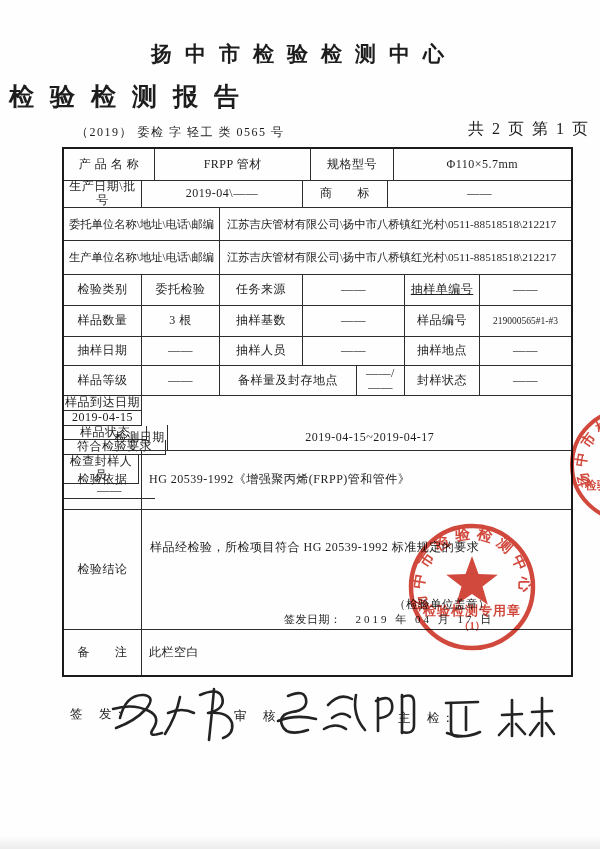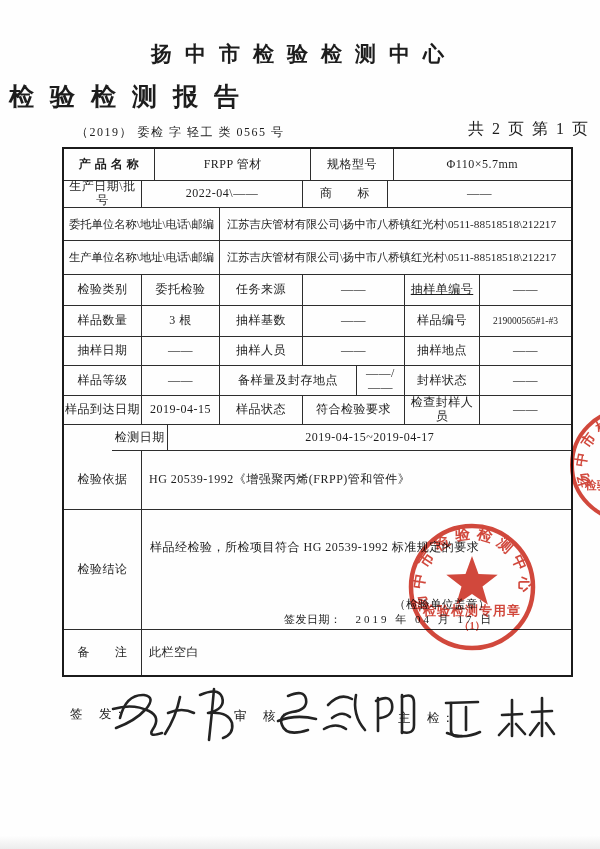--- a/index.html
+++ b/index.html
@@ -46,28 +46,28 @@
 
 <div class="page">
 
   <div class="org-name">扬中市检验检测中心</div>
   <div class="report-title">检验检测报告</div>
   <div class="report-no">（2019） 委检 字 轻工 类 0565 号</div>
   <div class="page-ind">共 2 页 第 1 页</div>
 
   <div class="tbl" id="tbl">
       <div class="row" style="height: 32px;">
-        <div class="cell lab" style="width: 94px; font-weight: bold;">产 品 名 称</div>
+        <div class="cell lab" style="width: 94px;">产 品 名 称</div>
         <div class="cell val" style="width: 161px;">FRPP 管材</div>
         <div class="cell lab" style="width: 85px;">规格型号</div>
         <div class="cell val" style="width: 183px;">Φ110×5.7mm</div>
       </div>
       <div class="row" style="height: 27px;">
         <div class="cell lab" style="width: 78px;">生产日期\批号</div>
-        <div class="cell val" style="width: 161px;">2022-04\——</div>
+        <div class="cell val" style="width: 161px;">2019-04\——</div>
         <div class="cell lab" style="width: 85px;">商　　标</div>
         <div class="cell val" style="width: 183px;">——</div>
       </div>
       <div class="row" style="height: 33px;">
         <div class="cell lab sm" style="width: 156px;">委托单位名称\地址\电话\邮编</div>
         <div class="cell val left sm" style="width: 351px;">江苏吉庆管材有限公司\扬中市八桥镇红光村\0511-88518518\212217</div>
       </div>
       <div class="row" style="height: 34px;">
         <div class="cell lab sm" style="width: 156px;">生产单位名称\地址\电话\邮编</div>
         <div class="cell val left sm" style="width: 351px;">江苏吉庆管材有限公司\扬中市八桥镇红光村\0511-88518518\212217</div>
@@ -97,21 +97,21 @@
         <div class="cell val" style="width: 91px;">——</div>
       </div>
       <div class="row" style="height: 30px;">
         <div class="cell lab" style="width: 78px;">样品等级</div>
         <div class="cell val" style="width: 78px;">——</div>
         <div class="cell lab" style="width: 137px;">备样量及封存地点</div>
         <div class="cell val" style="width: 48px;">——/——</div>
         <div class="cell lab" style="width: 75px;">封样状态</div>
         <div class="cell val" style="width: 91px;">——</div>
       </div>
-      <div class="row" style="height: 29px;">
+      <div class="row" style="height: 29px; flex-direction: column;">
         <div class="cell lab" style="width: 78px;">样品到达日期</div>
         <div class="cell val" style="width: 78px;">2019-04-15</div>
         <div class="cell lab" style="width: 83px;">样品状态</div>
         <div class="cell val" style="width: 102px;">符合检验要求</div>
         <div class="cell lab" style="width: 75px;">检查封样人员</div>
         <div class="cell val" style="width: 91px;">——</div>
       </div>
       <div class="row" style="height: 26px;">
         <div class="cell lab" style="width: 60px; margin-left: 48px;">检测日期</div>
         <div class="cell val" style="width: 429px;">2019-04-15~2019-04-17</div>

